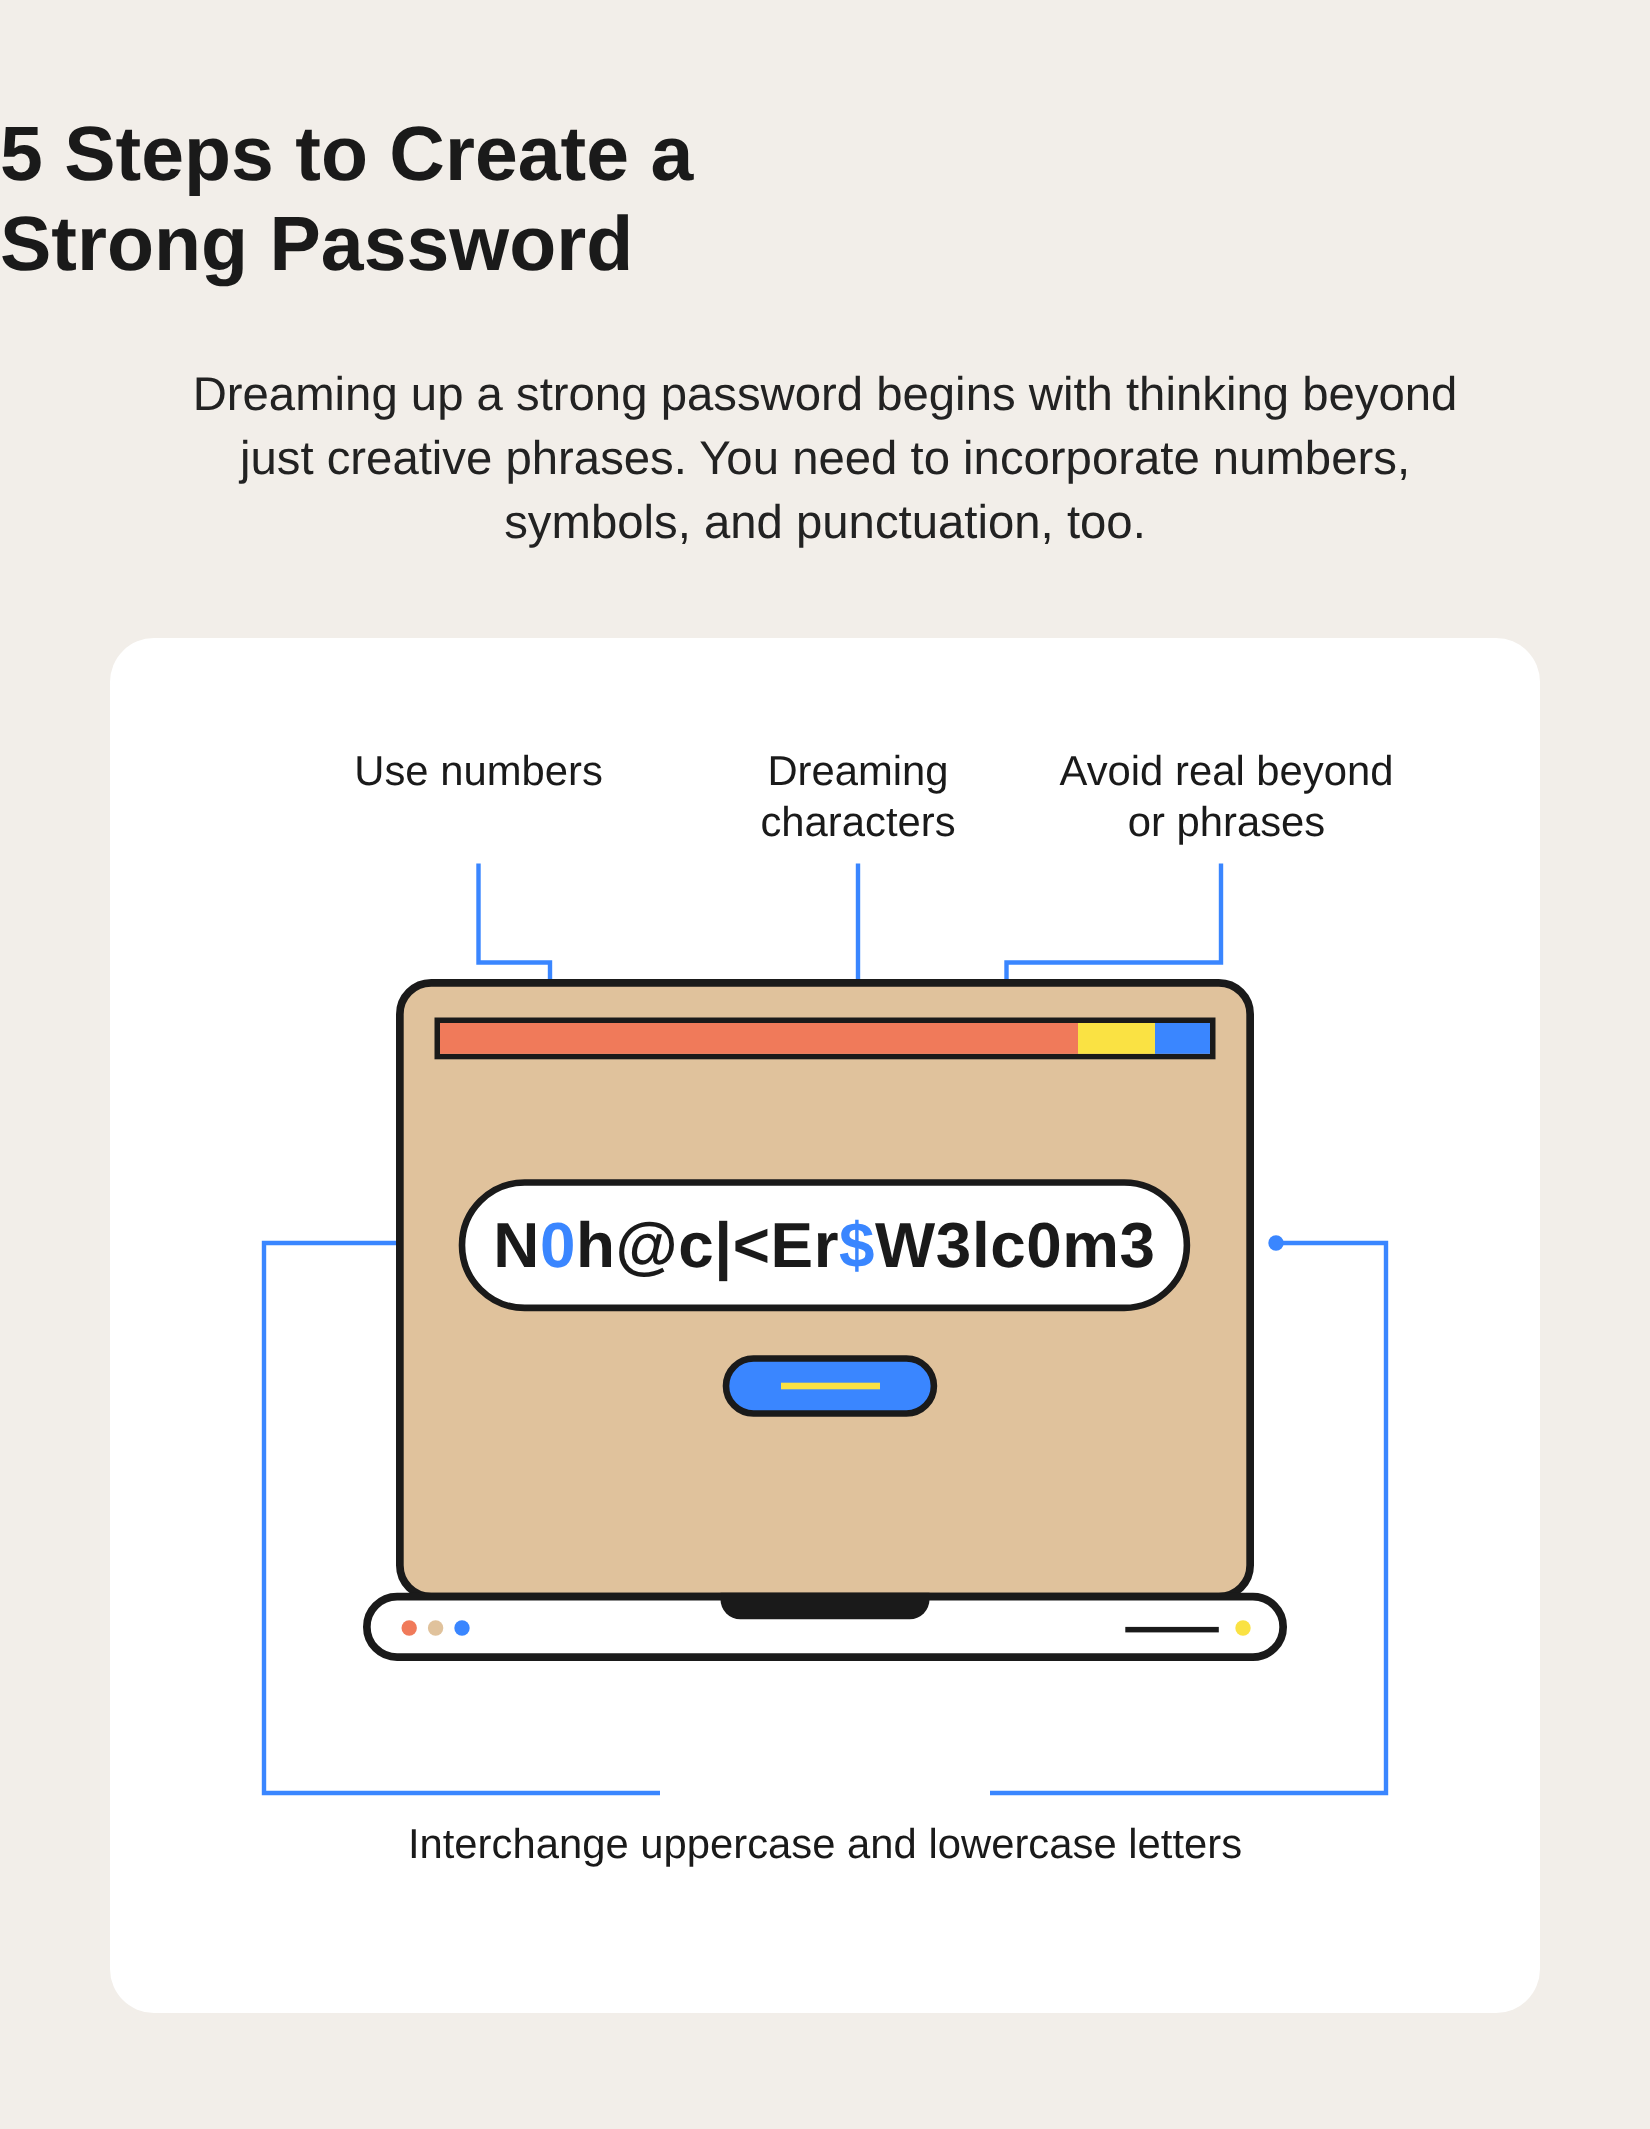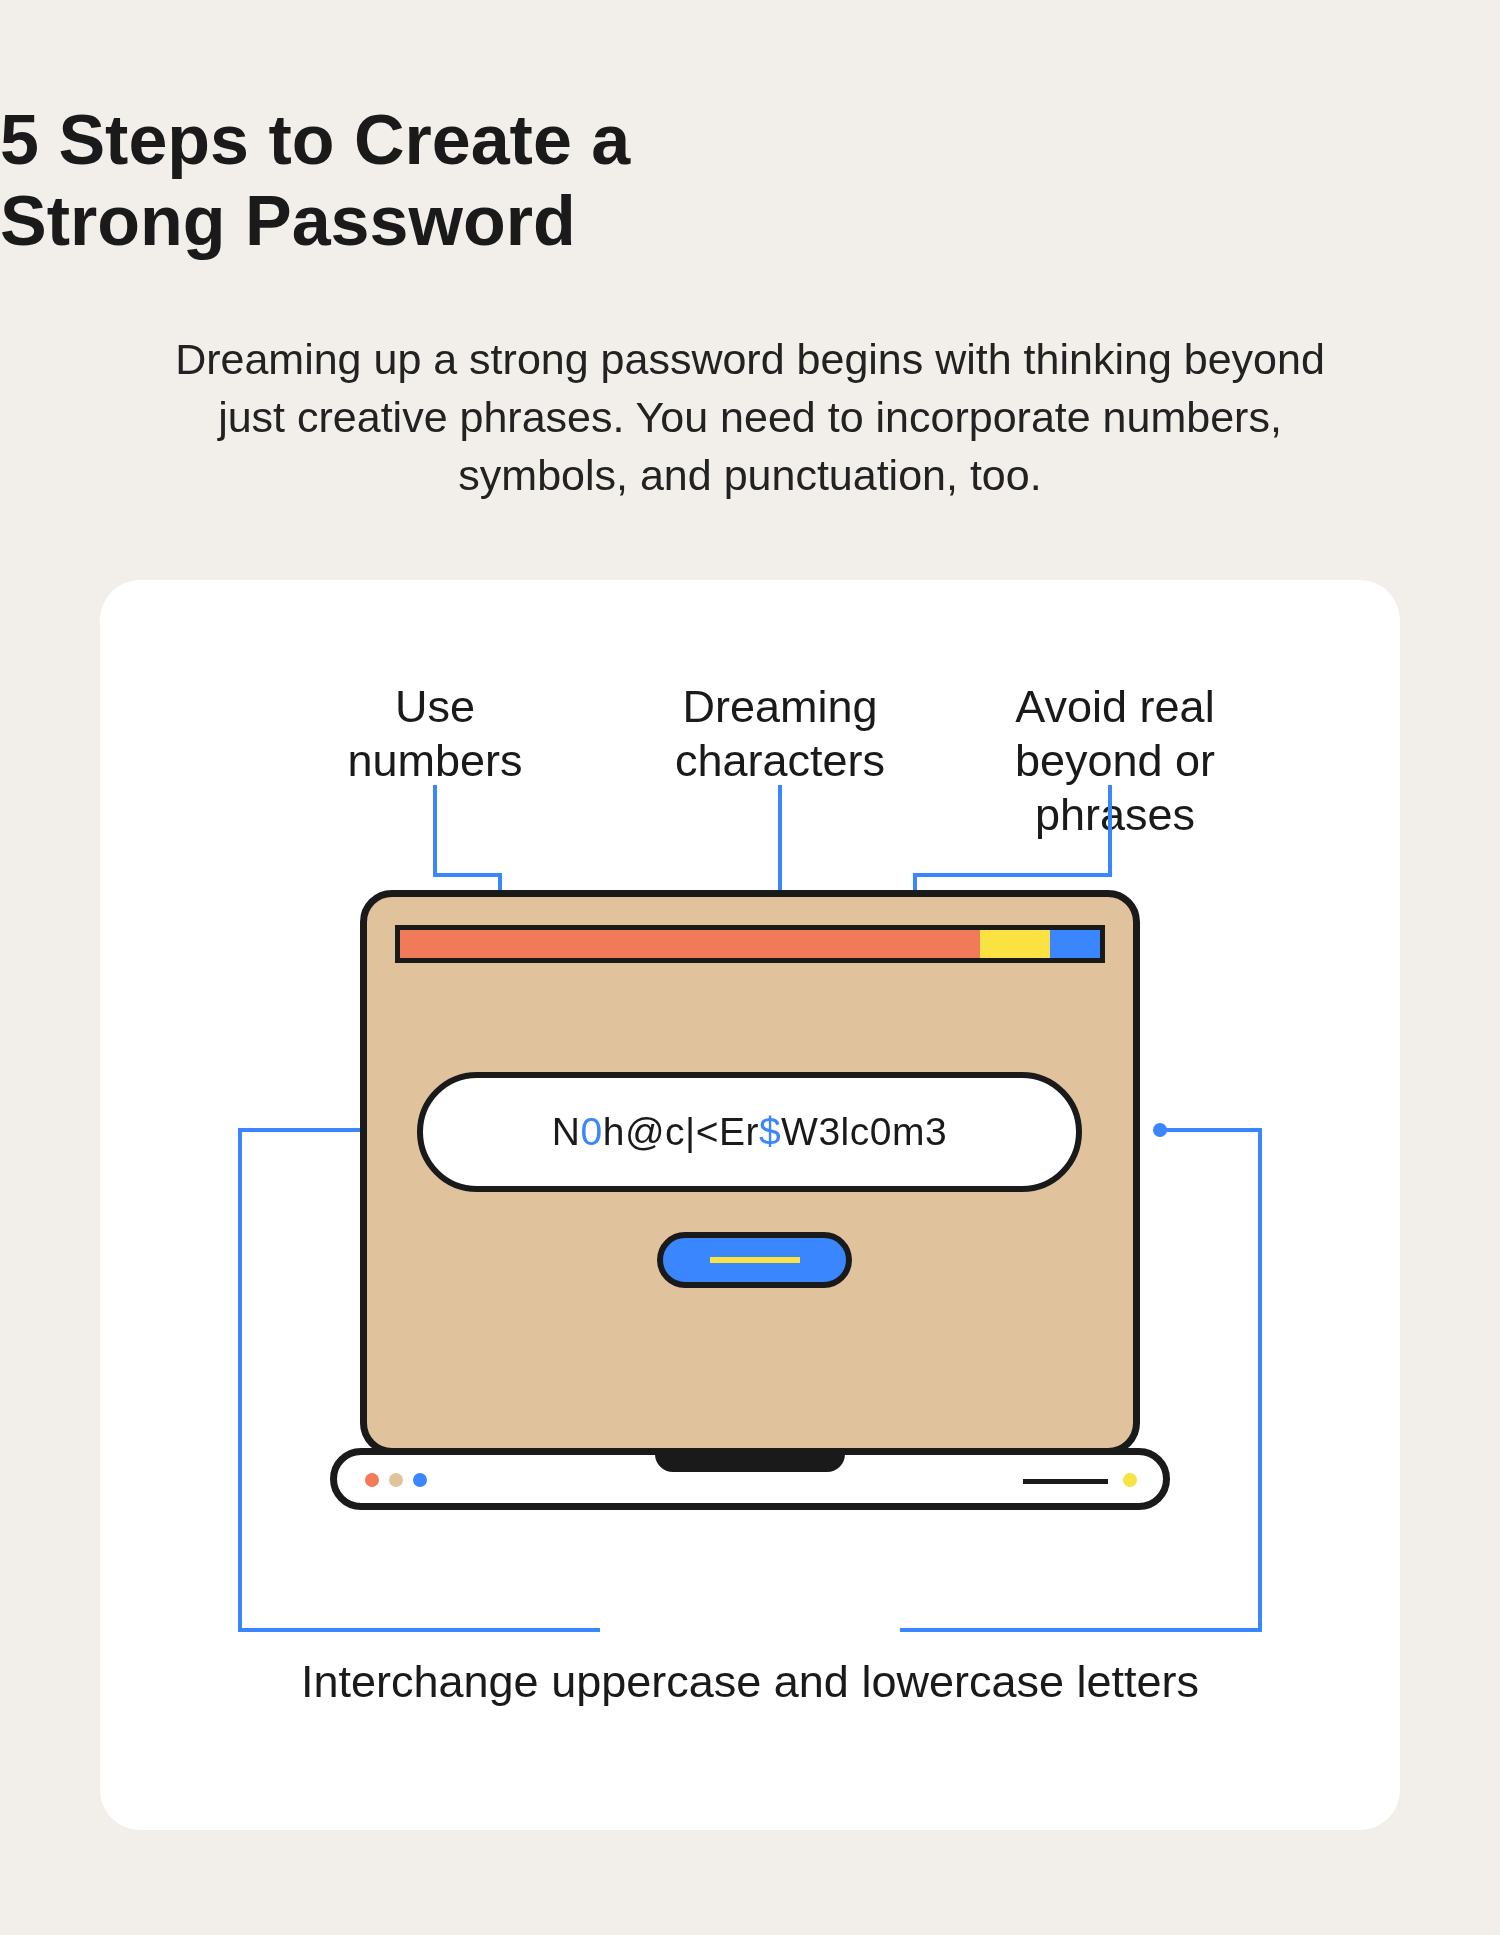--- a/index.html
+++ b/index.html
@@ -33,21 +33,21 @@
     position: absolute;
     top: 580px;
     left: 100px;
     width: 1300px;
     height: 1250px;
     background: #ffffff;
     border-radius: 40px;
   }
   .tip {
     position: absolute;
-    font-size: 45px;
+    font-size: 38px;
     text-align: center;
     line-height: 1.2;
     color: #1a1a1a;
   }
   .tip1 { top: 100px; left: 205px; width: 260px; }
   .tip2 { top: 100px; left: 550px; width: 260px; }
   .tip3 { top: 100px; left: 855px; width: 320px; }
   .tip4 { top: 785px; left: 0; right: 0; }
   .tip5 { top: 1075px; left: 0; right: 0; }
 
@@ -85,22 +85,22 @@
     top: 175px; left: 50px;
     width: 665px; height: 120px;
     background: #fff;
     border: 6px solid #1a1a1a;
     border-radius: 60px;
     display: flex;
     align-items: center;
     justify-content: center;
   }
   .pw-text {
-    font-size: 39px;
-    font-weight: 400;
+    font-size: 58px;
+    font-weight: 700;
     letter-spacing: 0.5px;
     white-space: nowrap;
   }
   .pw-text .hl { color: #3a86ff; }
 
   .btn-pill {
     position: absolute;
     top: 335px; left: 290px;
     width: 195px; height: 56px;
     background: #3a86ff;

